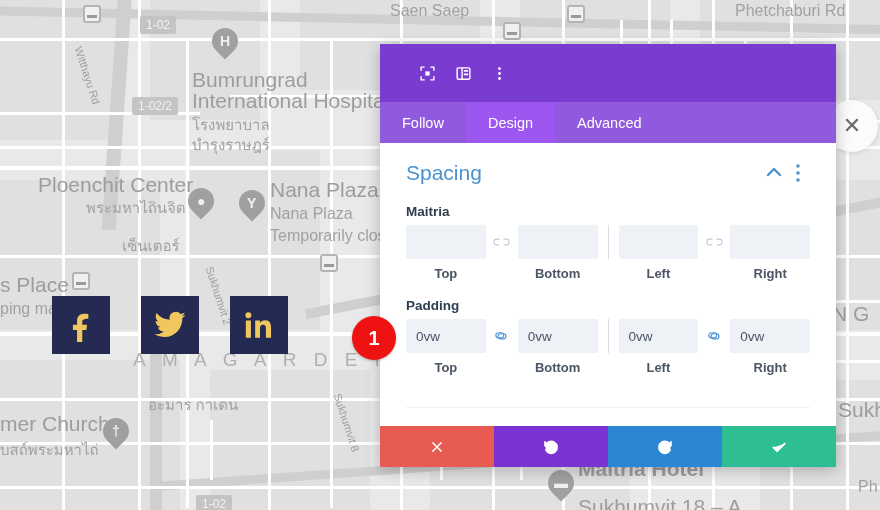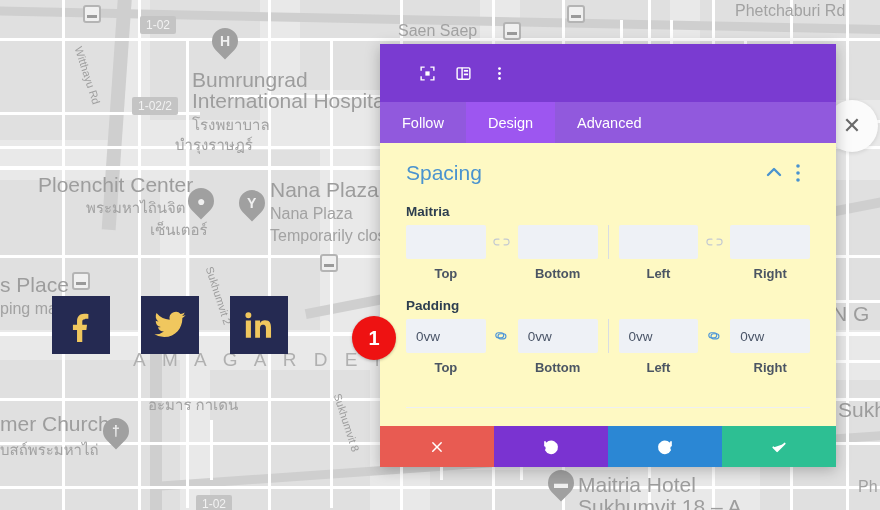--- a/index.html
+++ b/index.html
@@ -163,21 +163,21 @@
     color: #ffffff;
     font-size: 14.5px;
     padding: 0 22px;
     cursor: pointer;
     white-space: nowrap;
   }
   .tab.active { background: #9d56f0; }
 
   #modal-body {
     flex: 1;
-    background: #fef9c3;
+    background: #ffffff;
     overflow: hidden;
     position: relative;
     padding: 0 26px;
   }
   #section-head {
     display: flex; align-items: center;
     padding-top: 18px;
     padding-bottom: 2px;
   }
   #section-title {
@@ -323,44 +323,44 @@
     <div class="road" style="left:846px;top:0;width:3px;height:510px;"></div>
 
     <div class="road" style="left:620px;top:20px;width:3px;height:80px;"></div>
     <div class="road" style="left:670px;top:20px;width:3px;height:80px;"></div>
     <div class="road" style="left:744px;top:40px;width:3px;height:60px;"></div>
     <div class="road" style="left:210px;top:420px;width:3px;height:60px;"></div>
     <div class="road" style="left:440px;top:410px;width:3px;height:70px;"></div>
     <div class="road" style="left:520px;top:420px;width:3px;height:60px;"></div>
 
     <div id="map-labels">
-        <div class="maplabel med" style="left: 398px; top: 2px; margin-top: 20px;">Saen Saep</div>
+        <div class="maplabel med" style="left: 390px; top: 2px;">Saen Saep</div>
         <div class="maplabel med" style="left: 735px; top: 2px;">Phetchaburi Rd</div>
         <div class="maplabel rot" style="left: 84px; top: 45px; transform: rotate(72deg);">Witthayu Rd</div>
         <div class="maplabel big" style="left: 192px; top: 68px;">Bumrungrad</div>
         <div class="maplabel big" style="left: 192px; top: 89px;">International Hospital</div>
         <div class="maplabel thai" style="left: 192px; top: 113px; text-align: right;">โรงพยาบาล</div>
-        <div class="maplabel thai" style="left: 175px; top: 133px; font-family: Liberation Mono, monospace;">บำรุงราษฎร์</div>
+        <div class="maplabel thai" style="left: 192px; top: 133px; font-family: Liberation Mono, monospace;">บำรุงราษฎร์</div>
         <div class="maplabel big" style="left: 38px; top: 173px;">Ploenchit Center</div>
         <div class="maplabel thai" style="left: 86px; top: 196px;">พระมหาไถินจิต</div>
-        <div class="maplabel thai" style="left: 122px; top: 218px; margin-left: 28px;">เซ็นเตอร์</div>
+        <div class="maplabel thai" style="left: 122px; top: 234px;">เซ็นเตอร์</div>
         <div class="maplabel big" style="left: 270px; top: 178px;">Nana Plaza in</div>
         <div class="maplabel med" style="left: 270px; top: 205px;">Nana Plaza</div>
         <div class="maplabel med" style="left: 270px; top: 227px;">Temporarily clos</div>
         <div class="maplabel big" style="left: 0px; top: 273px;">s Place</div>
         <div class="maplabel med" style="left: 0px; top: 300px;">ping ma</div>
         <div class="maplabel rot" style="left: 215px; top: 265px; transform: rotate(72deg);">Sukhumvit 2</div>
         <div class="maplabel spaced" style="left: 133px; top: 349px;">A M A  G A R D E N</div>
         <div class="maplabel thai" style="left: 148px; top: 377px; margin-top: 16px;">อะมาร กาเดน</div>
         <div class="maplabel big" style="left: 0px; top: 412px;">mer Church</div>
         <div class="maplabel thai" style="left: 0px; top: 438px;">บสถ์พระมหาไถ่</div>
         <div class="maplabel rot" style="left: 343px; top: 392px; transform: rotate(72deg);">Sukhumvit 8</div>
         <div class="maplabel big" style="left: 832px; top: 302px;">N G</div>
         <div class="maplabel big" style="left: 838px; top: 398px;">Sukhu</div>
-        <div class="maplabel big" style="left: 578px; top: 473px;">Maitria Hotel</div>
+        <div class="maplabel big" style="left: 578px; top: 457px; font-weight: bold;">Maitria Hotel</div>
         <div class="maplabel big" style="left: 578px; top: 495px;">Sukhumvit 18 – A</div>
         <div class="maplabel med" style="left: 858px; top: 478px;">Ph</div>
       </div>
 
     <div id="map-shields">
         <div class="shield" style="left: 140px; top: 16px;">1-02</div>
         <div class="shield" style="left: 132px; top: 97px;">1-02/2</div>
         <div class="shield" style="left: 196px; top: 495px;">1-02</div>
       </div>
 

